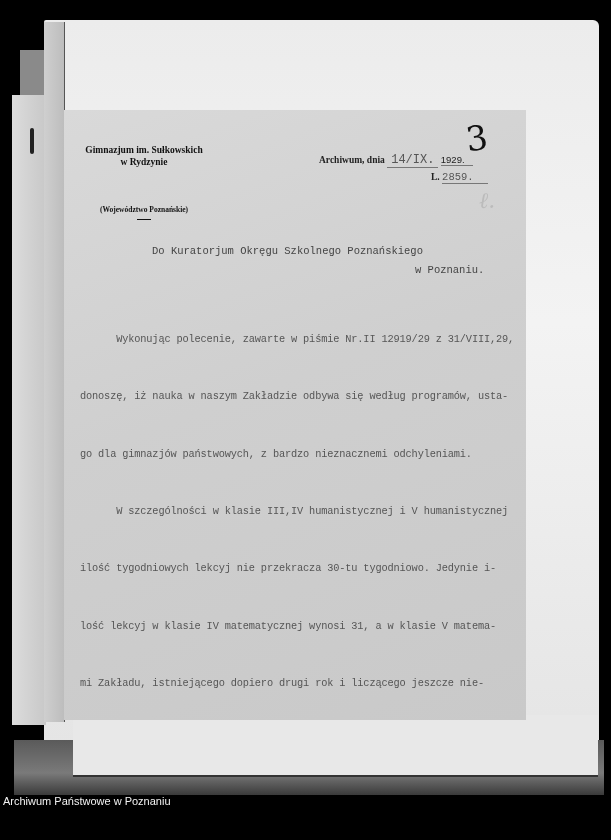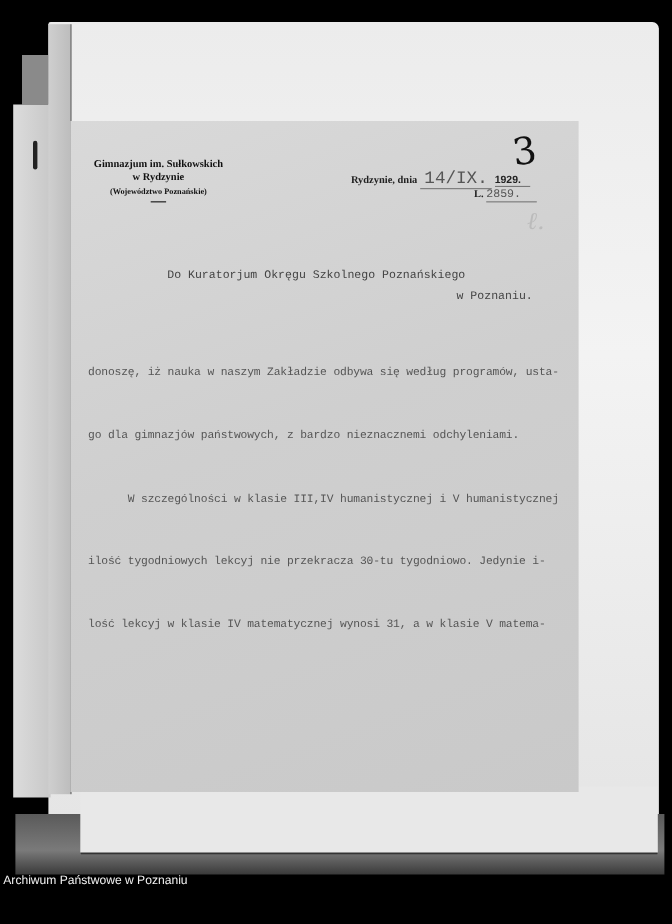--- a/index.html
+++ b/index.html
@@ -26,26 +26,26 @@
     background: linear-gradient(160deg, #d9d9d9 0%, #cfcfcf 45%, #c9c9c9 100%);
     color: #3a3a3a;
   }
   .clip-mark { left: 30px; top: 128px; width: 4px; height: 26px; background: #222; border-radius: 2px; }
   .letterhead {
     position: absolute; left: 12px; top: 34px; width: 136px; text-align: center;
     font-family: "Liberation Serif", serif; color: #111; font-weight: bold; line-height: 12px;
   }
   .lh1 { font-size: 9.5px; }
   .lh2 { font-size: 9.5px; }
-  .lh3 { font-size: 7.5px; }
+  .lh3 { font-size: 7.5px; margin-top: 36px; }
   .lh-rule { width: 14px; height: 1px; background: #111; margin: 3px auto 0; }
   .subject { position: absolute; left: 30px; top: 70px; font-size: 10.5px; line-height: 19px; color: #555; }
   .date-line { position: absolute; left: 255px; top: 43px; font-size: 9.5px; color: #222; font-family: "Liberation Serif", serif; font-weight: bold; }
-  .date-line .typed { font-family: "Liberation Mono", monospace; font-weight: normal; color: #555; font-size: 16px; border-bottom: 1px solid #777; padding: 0 4px; }
-  .date-line .year { font-family: "Liberation Sans", sans-serif; font-weight: bold; color: #222; border-bottom: 1px solid #777; padding-right: 8px; }
+  .date-line .typed { font-family: "Liberation Mono", monospace; font-weight: normal; color: #555; font-size: 12px; border-bottom: 1px solid #777; padding: 0 4px; }
+  .date-line .year { font-family: "Liberation Sans", sans-serif; font-weight: normal; color: #222; border-bottom: 1px solid #777; padding-right: 8px; }
   .ref-line { position: absolute; left: 328px; top: 61px; font-size: 9.5px; color: #222; font-family: "Liberation Serif", serif; font-weight: bold; margin-left: 39px; }
   .ref-line .typed { font-family: "Liberation Mono", monospace; font-weight: normal; color: #555; font-size: 10.5px; border-bottom: 1px solid #777; padding-right: 14px; }
   .handwritten { position: absolute; left: 402px; top: 8px; font-family: "DejaVu Serif", serif; font-size: 34px; color: #111; transform: rotate(-8deg); }
   .pencil { position: absolute; left: 415px; top: 78px; font-family: "DejaVu Serif", serif; font-size: 22px; color: #bbb; font-style: italic; }
   .addressee { position: absolute; left: 88px; top: 135px; font-size: 10.5px; color: #444; }
   .addressee-city { position: absolute; left: 351px; top: 154px; font-size: 10.5px; color: #444; text-align: right; }
   .body-text { position: absolute; left: 16px; top: 182px; width: 450px; font-size: 10.3px; line-height: 19.1px; color: #555; white-space: pre; letter-spacing: -0.15px; }
   .footer-label {
     position: absolute; left: 3px; top: 795px; font-family: "Liberation Sans", sans-serif;
     font-size: 11px; color: #f2f2f2;
@@ -67,41 +67,43 @@
     <div class="lh1">Gimnazjum im. Sułkowskich</div>
     <div class="lh2">w Rydzynie</div>
     <div class="lh3">(Województwo Poznańskie)</div>
     <div class="lh-rule"></div>
   </div>
 
 
   <div class="handwritten">3</div>
 
   <div class="date-line">
-    <span>Rydzynie, dnia</span>
+    <span>Archiwum, dnia</span>
     <span class="typed">14/IX.</span>
     <span class="year">1929.</span>
   </div>
 
   <div class="ref-line">
     <span>L.</span>
     <span class="typed">2859.</span>
   </div>
 
   <div class="pencil">ℓ.</div>
 
   <div class="addressee">Do Kuratorjum Okręgu Szkolnego Poznańskiego</div>
   <div class="addressee-city">w Poznaniu.</div>
 
   <div class="body-text">
+    <div>      Wykonując polecenie, zawarte w piśmie Nr.II 12919/29 z 31/VIII,29,</div>
     <div>donoszę, iż nauka w naszym Zakładzie odbywa się według programów, usta-</div>
     <div>go dla gimnazjów państwowych, z bardzo nieznacznemi odchyleniami.</div>
     <div>      W szczególności w klasie III,IV humanistycznej i V humanistycznej</div>
     <div>ilość tygodniowych lekcyj nie przekracza 30-tu tygodniowo. Jedynie i-</div>
     <div>lość lekcyj w klasie IV matematycznej wynosi 31, a w klasie V matema-</div>
+    <div>mi Zakładu, istniejącego dopiero drugi rok i liczącego jeszcze nie-</div>
     
     
     
     
     
     
     
     
   </div>
 </div>

